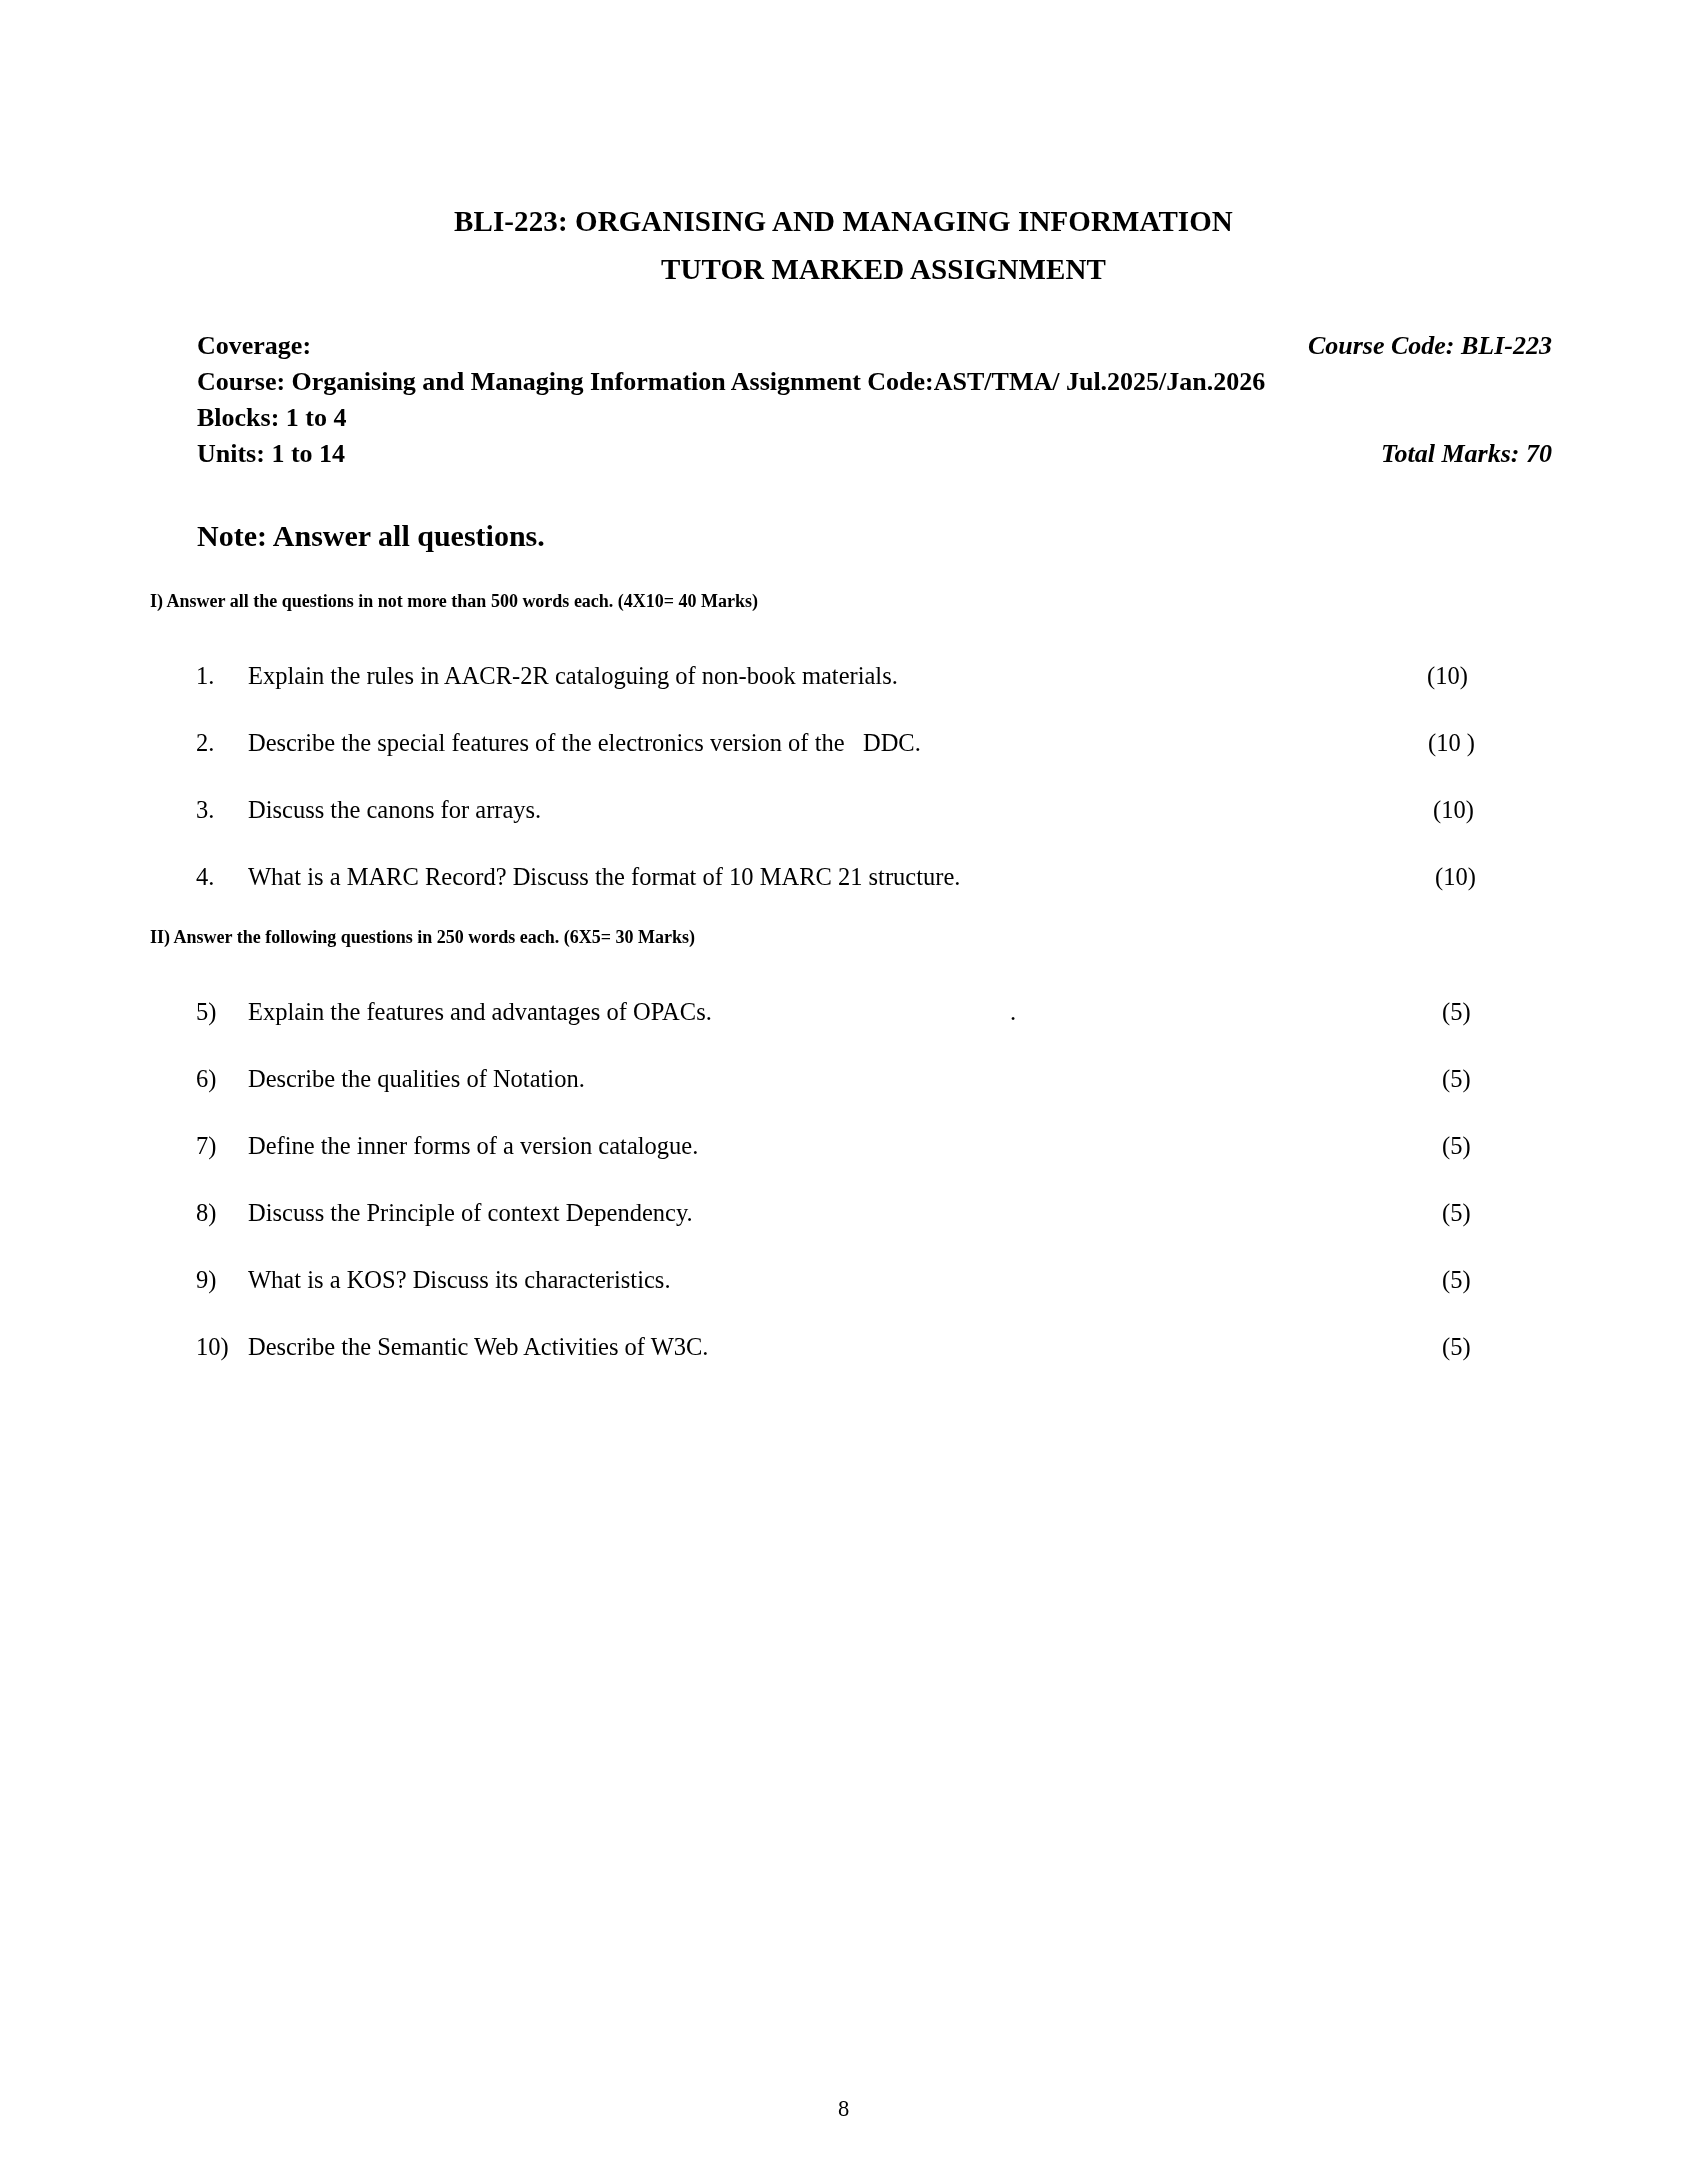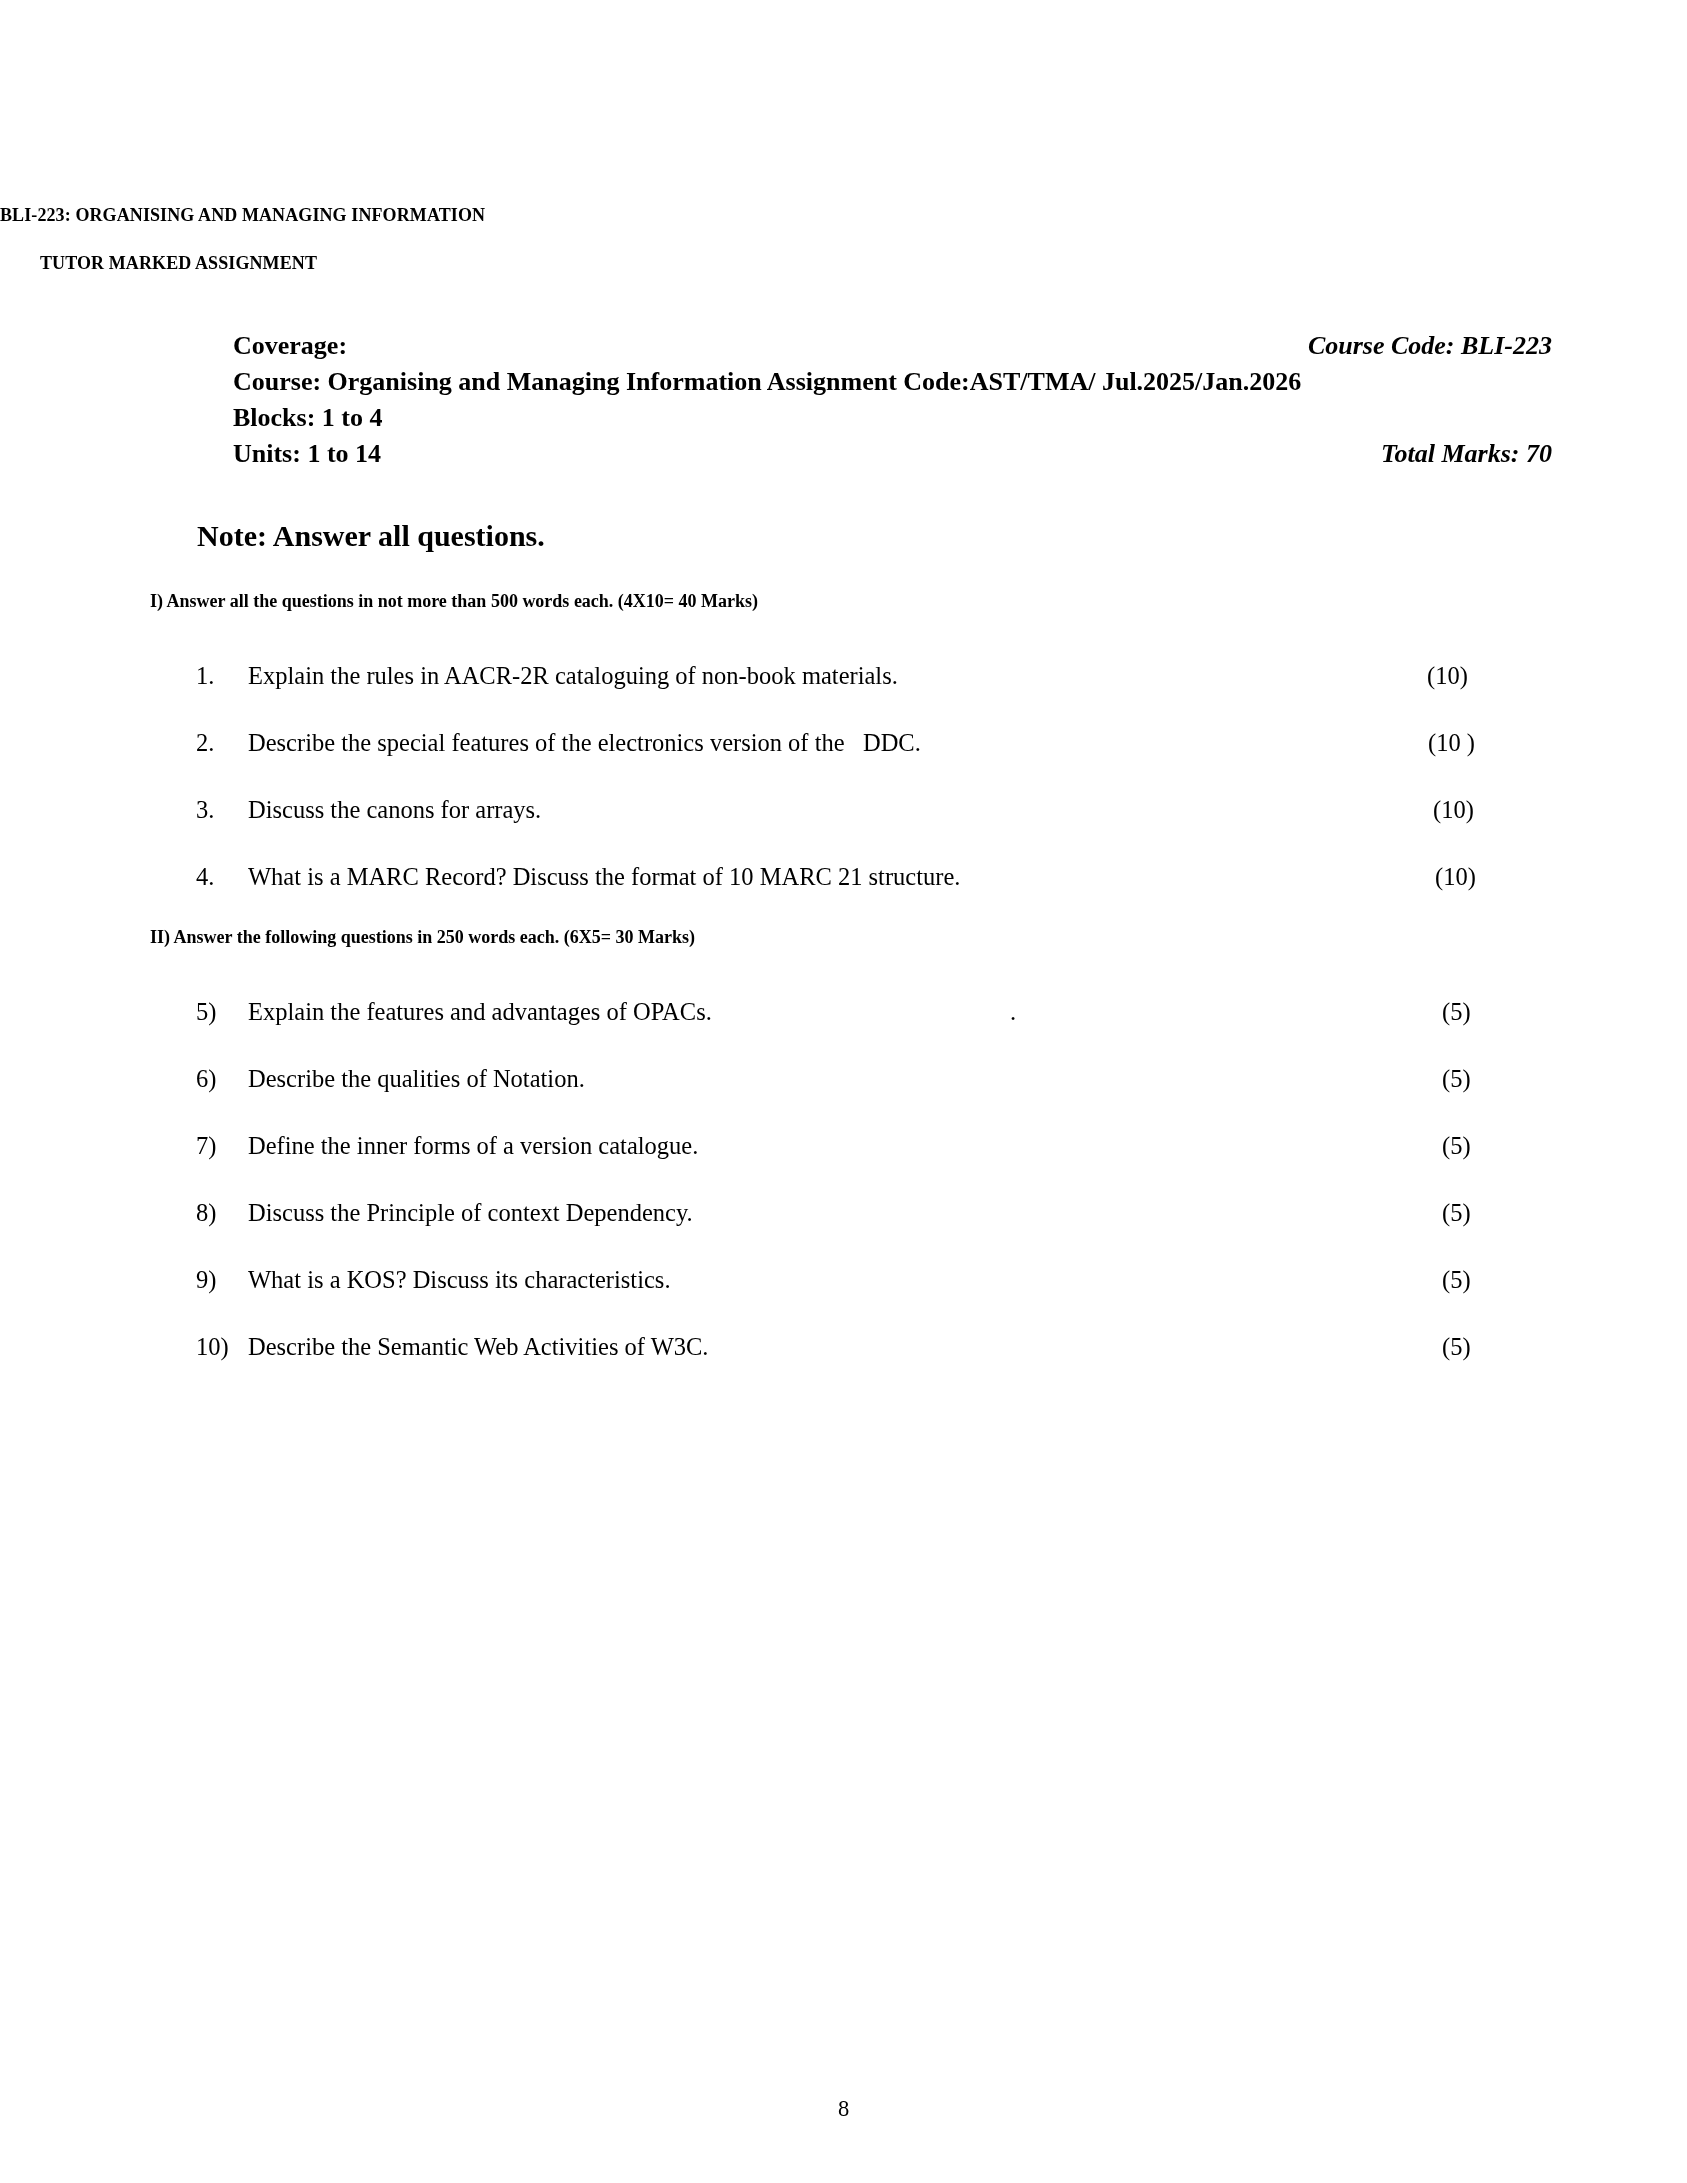--- a/index.html
+++ b/index.html
@@ -16,23 +16,23 @@
     font-family: "Liberation Serif", "DejaVu Serif", serif;
     color: #000000;
     overflow: hidden;
   }
 
   
   .doc-title {
     position: absolute;
     left: 0;
     width: 1687px;
-    text-align: left;
-    font-weight: bold;
-    font-size: 18px;
+    text-align: center;
+    font-weight: bold;
+    font-size: 29px;
     letter-spacing: 0.1px;
     white-space: nowrap;
   }
   #title-line-1 { top: 205px; }
   #title-line-2 { top: 253px; margin-left: 40px; }
 
   
   .meta-block {
     position: absolute;
     left: 197px;
@@ -41,21 +41,21 @@
     font-weight: bold;
     font-size: 26px;
     line-height: 36px;
   }
   .meta-row {
     display: flex;
     justify-content: space-between;
     align-items: baseline;
     white-space: nowrap;
   }
-  .meta-left { text-align: right; margin-left: 36px; }
+  .meta-left { text-align: right; }
   .meta-right { text-align: center; font-style: italic; }
 
   
   .note-line {
     position: absolute;
     left: 197px;
     top: 519px;
     font-weight: bold;
     font-size: 30px;
     white-space: nowrap;

